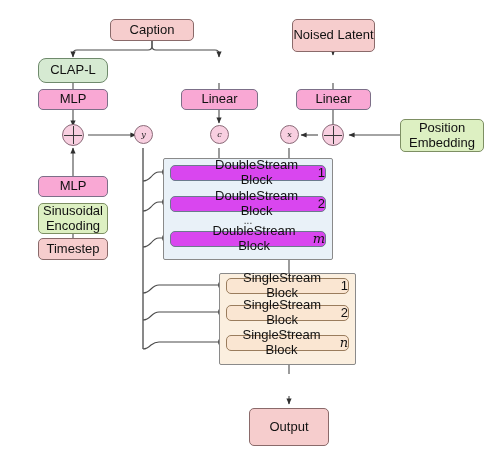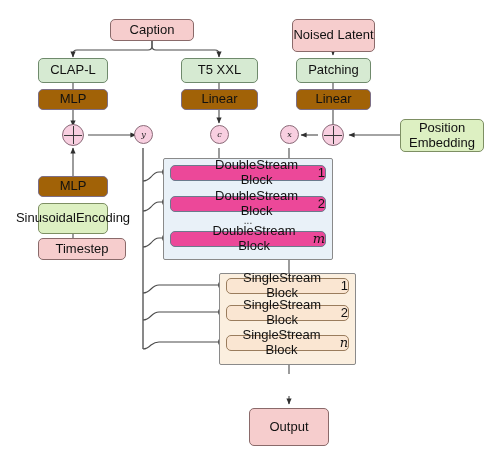--- a/index.html
+++ b/index.html
@@ -29,24 +29,24 @@
     justify-content: center;
     text-align: center;
     border: 1px solid #6e6e6e;
     border-radius: 5px;
     font-size: 13px;
     color: #111111;
     line-height: 1.15;
     z-index: 3;
   }
   .pink   { background: #f6cdcd; border-color: #8a6a6a; }
-  .green  { background: #d6ead2; border-color: #6f8a6c; }
+  .green  { background: #d6ead2; border-color: #6f8a6c; border-radius: 8px; }
   .lgreen { background: #ddf0c2; border-color: #7d8f63; }
-  .purple { background: #a16207; border-color: #7c6f88; }
-  .blue   { background: #ec4899; border-color: #6b7a8c; padding-left: 28px; }
+  .purple { background: #f9a8d4; border-color: #7c6f88; }
+  .blue   { background: #d946ef; border-color: #6b7a8c; padding-left: 28px; }
   .orange { background: #fae6d2; border-color: #9a7d5d; align-items: center; }
 
   .group {
     position: absolute;
     box-sizing: border-box;
     border: 1px solid #8a8a8a;
     border-radius: 2px;
     z-index: 1;
   }
   .group-blue   { background: #e9f1f8; }
@@ -149,50 +149,48 @@
   </svg>
 
   <div class="group group-blue" style="left:163px; top:158px; width:170px; height:102px;"></div>
   <div class="group group-orange" style="left:219px; top:273px; width:137px; height:92px;"></div>
 
   <div class="node pink" style="left:110px; top:19px; width:84px; height:22px;">Caption</div>
 
   <div class="node green" style="left:38px; top:58px; width:70px; height:25px;">CLAP-L</div>
   <div class="node purple" style="left:38px; top:89px; width:70px; height:21px;">MLP</div>
 
-  <div class="node green" style="left:181px; top:58px; width:77px; height:25px;">T5 XXL</div>
   <div class="node purple" style="left:181px; top:89px; width:77px; height:21px;">Linear</div>
 
   <div class="node pink" style="left:292px; top:19px; width:83px; height:33px;">Noised Latent</div>
-  <div class="node green" style="left:296px; top:58px; width:75px; height:25px;">Patching</div>
   <div class="node purple" style="left:296px; top:89px; width:75px; height:21px;">Linear</div>
 
   <div class="node lgreen" style="left:400px; top:119px; width:84px; height:33px; flex-direction:column;text-align:center;">
     <span>Position</span>
     <span>Embedding</span>
   </div>
 
   <div class="circ plus" style="left:62px; top:124px; width:22px; height:22px;">
     <span class="plus-h"></span>
     <span class="plus-v"></span>
   </div>
   <div class="circ" style="left:134px; top:125px; width:19px; height:19px;">y</div>
   <div class="circ" style="left:210px; top:125px; width:19px; height:19px;">c</div>
   <div class="circ plus" style="left:322px; top:124px; width:22px; height:22px;">
     <span class="plus-h"></span>
     <span class="plus-v"></span>
   </div>
   <div class="circ" style="left:280px; top:125px; width:19px; height:19px;">x</div>
 
   <div class="node purple" style="left:38px; top:176px; width:70px; height:21px;">MLP</div>
-  <div class="node lgreen" style="left:38px; top:203px; width:70px; height:31px; flex-direction:row;">
+  <div class="node lgreen" style="left:38px; top:203px; width:70px; height:31px; flex-direction:column;">
     <span>Sinusoidal</span>
     <span>Encoding</span>
   </div>
-  <div class="node pink" style="left:38px; top:238px; width:88px; height:22px;">Timestep</div>
+  <div class="node pink" style="left:38px; top:238px; width:70px; height:22px;">Timestep</div>
 
   <div class="node blue" style="left:170px; top:165px; width:156px; height:16px;">
     <span>DoubleStream Block</span>
     <span>&nbsp;</span>
     <span>1</span>
   </div>
   <div class="node blue" style="left:170px; top:196px; width:156px; height:16px;">
     <span>DoubleStream Block</span>
     <span>&nbsp;</span>
     <span>2</span>

